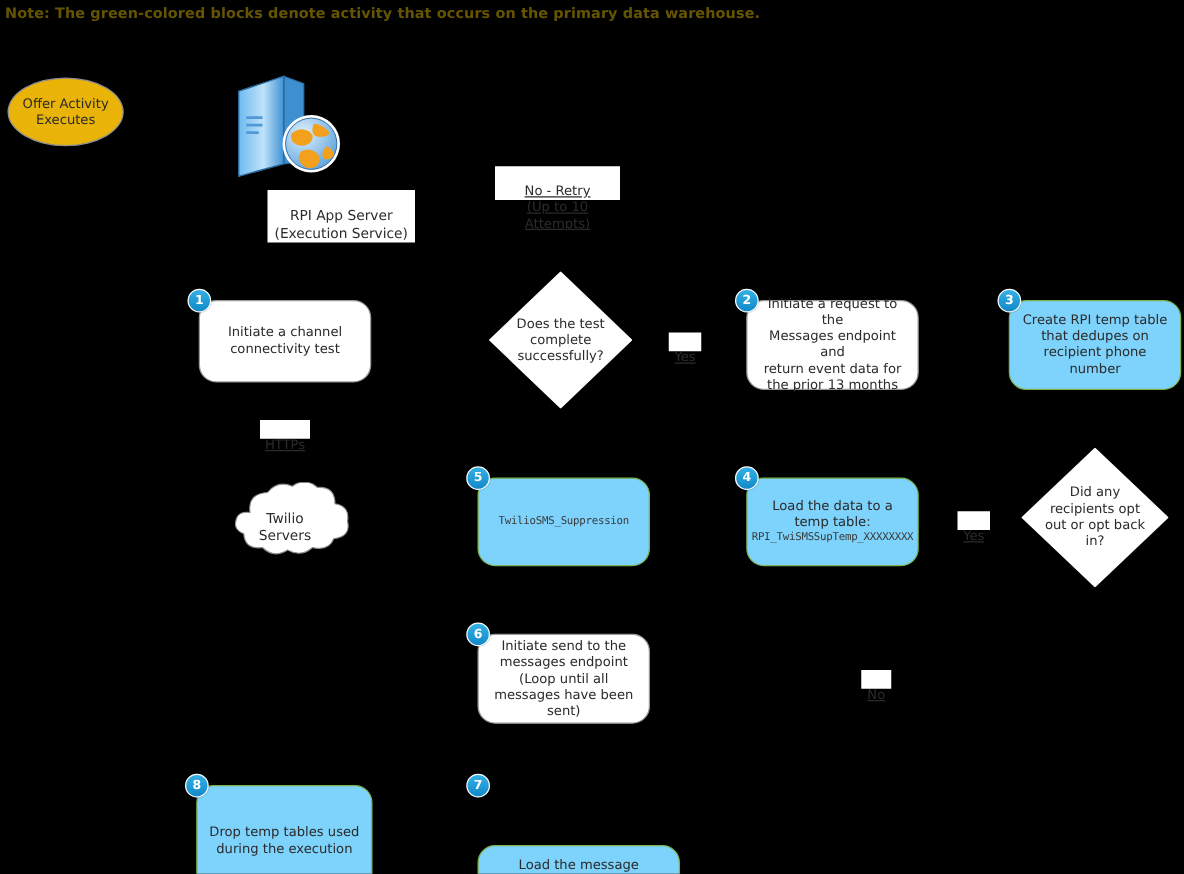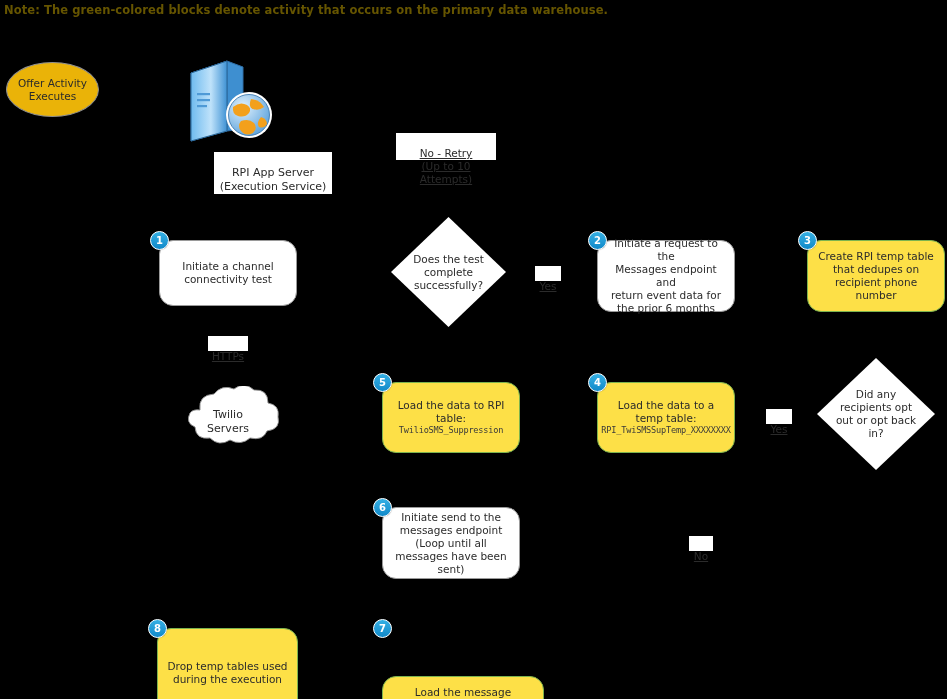--- a/index.html
+++ b/index.html
@@ -44,21 +44,21 @@
 
   
   .procbox {
     border-radius: 14px;
     border: 1px solid #9a9a9a;
     background: #ffffff;
     box-shadow: 1px 1px 2px rgba(0,0,0,0.45);
     padding: 4px 8px;
   }
   .procbox.green {
-    background: #fde047;
+    background: #7dd3fc;
     border: 1px solid #7cb34f;
   }
 
   .tablename {
     display: block;
     font-family: "DejaVu Sans Mono", monospace;
     font-size: 8.6px;
     line-height: 11px;
     color: #3a3a3a;
     letter-spacing: -0.2px;
@@ -231,21 +231,21 @@
 </div>
 
 <div class="label" style="left:535px; top:266px; width:26px; height:15px;">
   <span>Yes</span>
 </div>
 
 <div class="node procbox" style="left:597px; top:240px; width:138px; height:72px;">
   <span style="white-space:pre-line;">Initiate a request to the
 Messages endpoint and
 return event data for
-the prior 6 months</span>
+the prior 13 months</span>
 </div>
 <div class="badge" style="left:588px; top:231px;">
   <span>2</span>
 </div>
 
 <div class="node procbox green" style="left:807px; top:240px; width:138px; height:72px;">
   <span style="white-space:pre-line;">Create RPI temp table
 that dedupes on
 recipient phone number</span>
 </div>
@@ -263,22 +263,20 @@
       <path d="M28 24 q-2 -15 14 -16 q8 -10 20 -5 q10 -8 20 1 q14 -1 14 13
                q12 2 10 14 q3 12 -11 14 q-4 10 -17 7 q-9 8 -20 2
                q-11 7 -20 -2 q-14 2 -15 -11 q-10 -4 -5 -14 q3 -4 10 -3z"></path>
     </g>
   </svg>
   <div class="ctext" style="white-space:pre-line;">Twilio
 Servers</div>
 </div>
 
 <div class="node procbox green" style="left:382px; top:382px; width:138px; height:71px; flex-direction:column;">
-  <span style="white-space:pre-line;">Load the data to RPI
-table:</span>
   <span class="tablename">TwilioSMS_Suppression</span>
 </div>
 <div class="badge" style="left:373px; top:373px;">
   <span>5</span>
 </div>
 
 <div class="node procbox green" style="left:597px; top:382px; width:138px; height:71px; flex-direction:column;">
   <span style="white-space:pre-line;">Load the data to a
 temp table:</span>
   <span class="tablename">RPI_TwiSMSSupTemp_XXXXXXXX</span>

